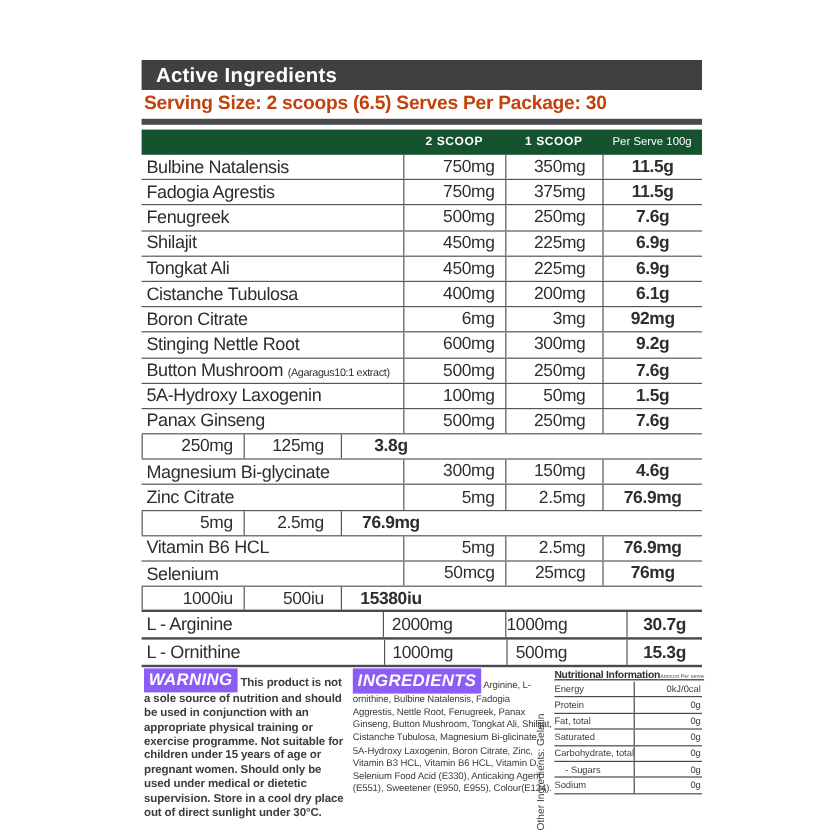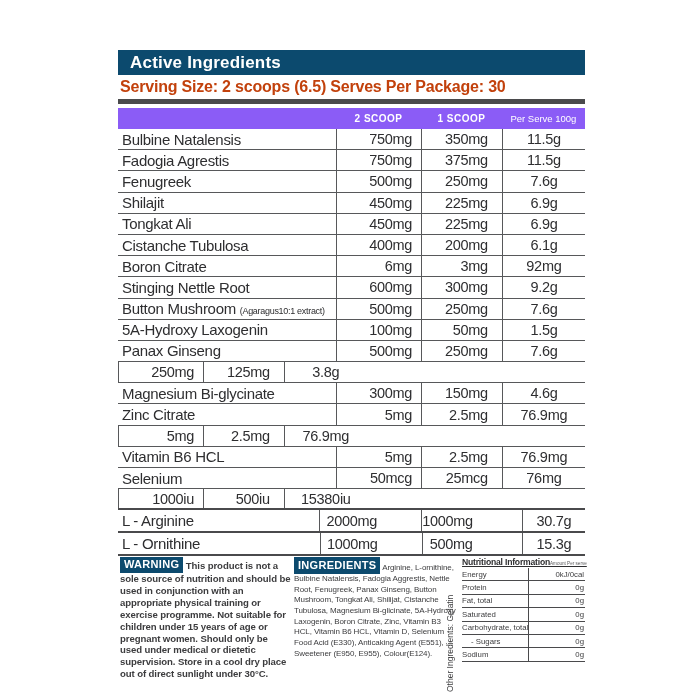--- a/index.html
+++ b/index.html
@@ -3,36 +3,36 @@
 <meta charset="utf-8">
 <style>
   * { margin: 0; padding: 0; box-sizing: border-box; }
   html, body { width: 700px; height: 700px; background: #ffffff; overflow: hidden; }
   body { font-family: "Liberation Sans", sans-serif; color: #2e2e30; position: relative; }
 
   .label { position: absolute; left: 118px; top: 50px; width: 467px; }
 
   
   .title-bar {
-    background: #0c4a6e; color: #ffffff; height: 25px;
+    background: #404040; color: #ffffff; height: 25px;
     display: flex; align-items: center; padding-left: 12px;
     font-size: 17px; font-weight: bold; letter-spacing: 0.2px;
   }
 
   
   .serving-line {
     font-size: 16px; font-weight: bold; color: #c2410c;
     padding: 3px 0 2px 2px; letter-spacing: -0.2px;
   }
 
   .thick-rule { height: 5px; background: #4a4a4c; margin-top: 1px; }
 
   
   .thead {
-    margin-top: 4px; background: #8b5cf6; color: #ffffff; height: 21px;
+    margin-top: 4px; background: #14532d; color: #ffffff; height: 21px;
     display: flex; align-items: center; font-size: 10px;
   }
   .thead .sp { width: 46.7%; }
   .thead .h2s { width: 18.2%; text-align: center; font-weight: bold; letter-spacing: 0.5px; }
   .thead .h1s { width: 17.3%; text-align: center; font-weight: bold; letter-spacing: 0.5px; }
   .thead .hps { width: 17.8%; text-align: center; font-weight: normal; font-size: 9.5px; }
 
   
   .trow {
     display: flex; align-items: center; height: 21.2px;
@@ -44,29 +44,29 @@
     width: 46.7%; font-size: 15px; letter-spacing: -0.3px;
     padding-left: 4px; white-space: nowrap; overflow: visible;
   }
   .trow .c-name .nt { font-size: 9px; letter-spacing: -0.3px; }
   .trow .c-a, .trow .c-b, .trow .c-c {
     font-size: 14.5px; letter-spacing: -0.3px; height: 100%;
     display: flex; align-items: center; border-left: 1.4px solid #57585a;
   }
   .trow .c-a { width: 18.2%; justify-content: flex-end; padding-right: 9px; }
   .trow .c-b { width: 17.3%; justify-content: flex-end; padding-right: 14px; }
-  .trow .c-c { width: 17.8%; justify-content: center; }
+  .trow .c-c { width: 17.8%; justify-content: center; font-weight: bold; }
 
   
   .footer { position: absolute; left: 118px; top: 557px; width: 467px; height: 138px; }
 
   .badge {
-    display: inline-block; background: #0c4a6e; color: #ffffff;
-    font-weight: bold; font-size: 11px; padding: 1px 4px 1.5px 4px;
-    letter-spacing: 0.3px; vertical-align: 1px;
+    display: inline-block; background: #8b5cf6; color: #ffffff;
+    font-weight: bold; font-size: 14px; padding: 1px 4px 1.5px 4px;
+    letter-spacing: 0.3px; vertical-align: 1px; font-style: italic;
   }
 
   .warning-col { position: absolute; left: 2px; top: 0; width: 172px; }
   .warning-text { font-size: 9.6px; font-weight: bold; color: #3c3c3e; line-height: 1.24; letter-spacing: -0.1px; }
 
   .ingredients-col { position: absolute; left: 176px; top: 0; width: 166px; }
   .ingredients-text { font-size: 8px; color: #3c3c3e; line-height: 1.33; letter-spacing: -0.1px; }
 
   .gelatin-vertical {
     position: absolute; left: 327px; top: 0; width: 135px; height: 13px;

